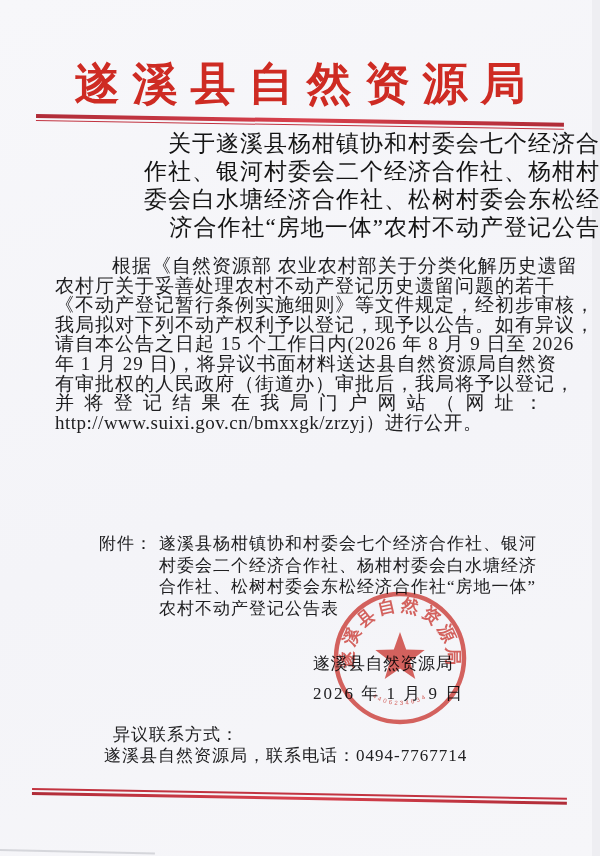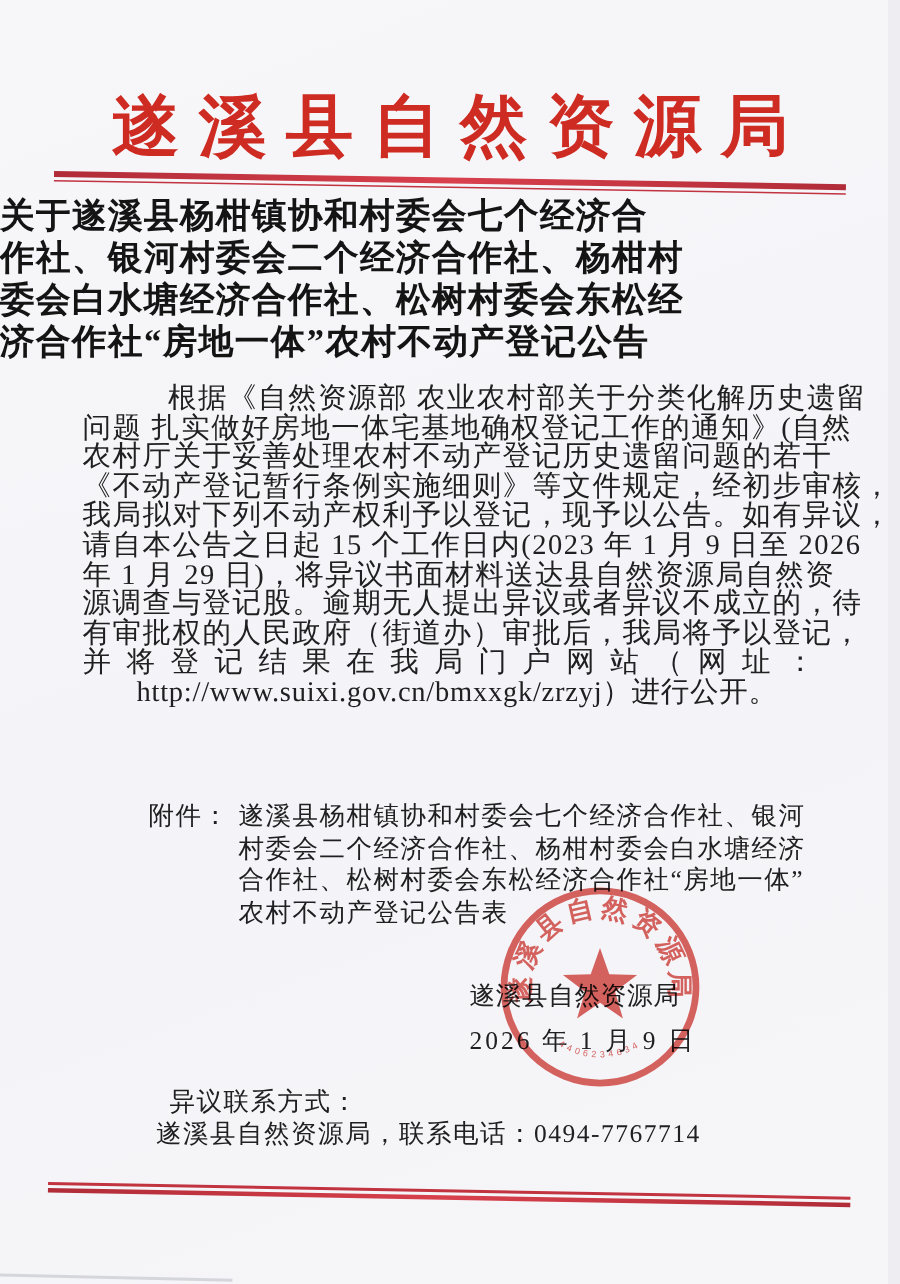--- a/index.html
+++ b/index.html
@@ -25,36 +25,36 @@
   .rule{position:absolute;transform-origin:left center;}
   .rule-top{left:36px;top:114px;width:528px;transform:rotate(0.95deg);}
   .rule-top .thick{height:3.5px;background:linear-gradient(90deg,#b02c38,#d8404c 50%,#b02c38);}
   .rule-top .thin{height:1.5px;margin-top:2px;background:#c23340;}
   .rule-bottom{left:32px;top:788px;width:535px;transform:rotate(1.05deg);}
   .rule-bottom .thin{height:1.5px;background:#c23340;}
   .rule-bottom .thick{height:3px;margin-top:2.5px;background:linear-gradient(90deg,#b02c38,#d8404c 50%,#b02c38);}
   
   .notice-title{
     position:absolute;top:130px;left:0;width:600px;
-    text-align:left;font-weight:bold;
+    text-align:right;font-weight:normal;
     font-size:23px;line-height:28px;letter-spacing:1px;
     color:#141414;
   }
   
   .body-text{
     position:absolute;left:55px;top:256px;width:489px;
     font-size:19px;line-height:19.6px;letter-spacing:1px;
     color:#202022;
   }
   .bline{
     text-align:justify;text-align-last:justify;
     white-space:nowrap;height:19.6px;overflow:visible;
   }
   .bline.indent{padding-left:57px;box-sizing:border-box;}
-  .bline.nojust{text-align:left;text-align-last:left;letter-spacing:.5px;margin-left:36px;}
+  .bline.nojust{text-align:left;text-align-last:left;letter-spacing:.5px;}
   
   .attachment{
     position:absolute;left:99px;top:533px;display:flex;
     font-size:17px;line-height:21.6px;letter-spacing:1px;color:#202022;
   }
   .attachment .label{white-space:nowrap;margin-right:6px;}
   .attachment .content{width:396px;}
   
   .signature{position:absolute;left:313px;top:652px;font-size:17px;color:#202022;}
   .signature .org{letter-spacing:.5px;white-space:nowrap;}
@@ -87,27 +87,25 @@
 
   <div class="notice-title">
     <div>关于遂溪县杨柑镇协和村委会七个经济合</div>
     <div>作社、银河村委会二个经济合作社、杨柑村</div>
     <div>委会白水塘经济合作社、松树村委会东松经</div>
     <div>济合作社“房地一体”农村不动产登记公告</div>
   </div>
 
   <div class="body-text">
     <div class="bline indent">根据《自然资源部 农业农村部关于分类化解历史遗留</div>
-    <div class="bline">问题 扎实做好房地一体宅基地确权登记工作的通知》(自然</div>
     <div class="bline">农村厅关于妥善处理农村不动产登记历史遗留问题的若干</div>
     <div class="bline">《不动产登记暂行条例实施细则》等文件规定，经初步审核，</div>
     <div class="bline">我局拟对下列不动产权利予以登记，现予以公告。如有异议，</div>
-    <div class="bline">请自本公告之日起 15 个工作日内(2023 年 1 月 9 日至 2026</div>
+    <div class="bline">请自本公告之日起 15 个工作日内(2026 年 8 月 9 日至 2026</div>
     <div class="bline">年 1 月 29 日)，将异议书面材料送达县自然资源局自然资</div>
-    <div class="bline">源调查与登记股。逾期无人提出异议或者异议不成立的，待</div>
     <div class="bline">有审批权的人民政府（街道办）审批后，我局将予以登记，</div>
     <div class="bline">并将登记结果在我局门户网站（网址：</div>
     <div class="bline nojust">http://www.suixi.gov.cn/bmxxgk/zrzyj）进行公开。</div>
   </div>
 
   <div class="attachment">
     <div class="label">附件：</div>
     <div class="content">
       <div>遂溪县杨柑镇协和村委会七个经济合作社、银河</div>
       <div>村委会二个经济合作社、杨柑村委会白水塘经济</div>

